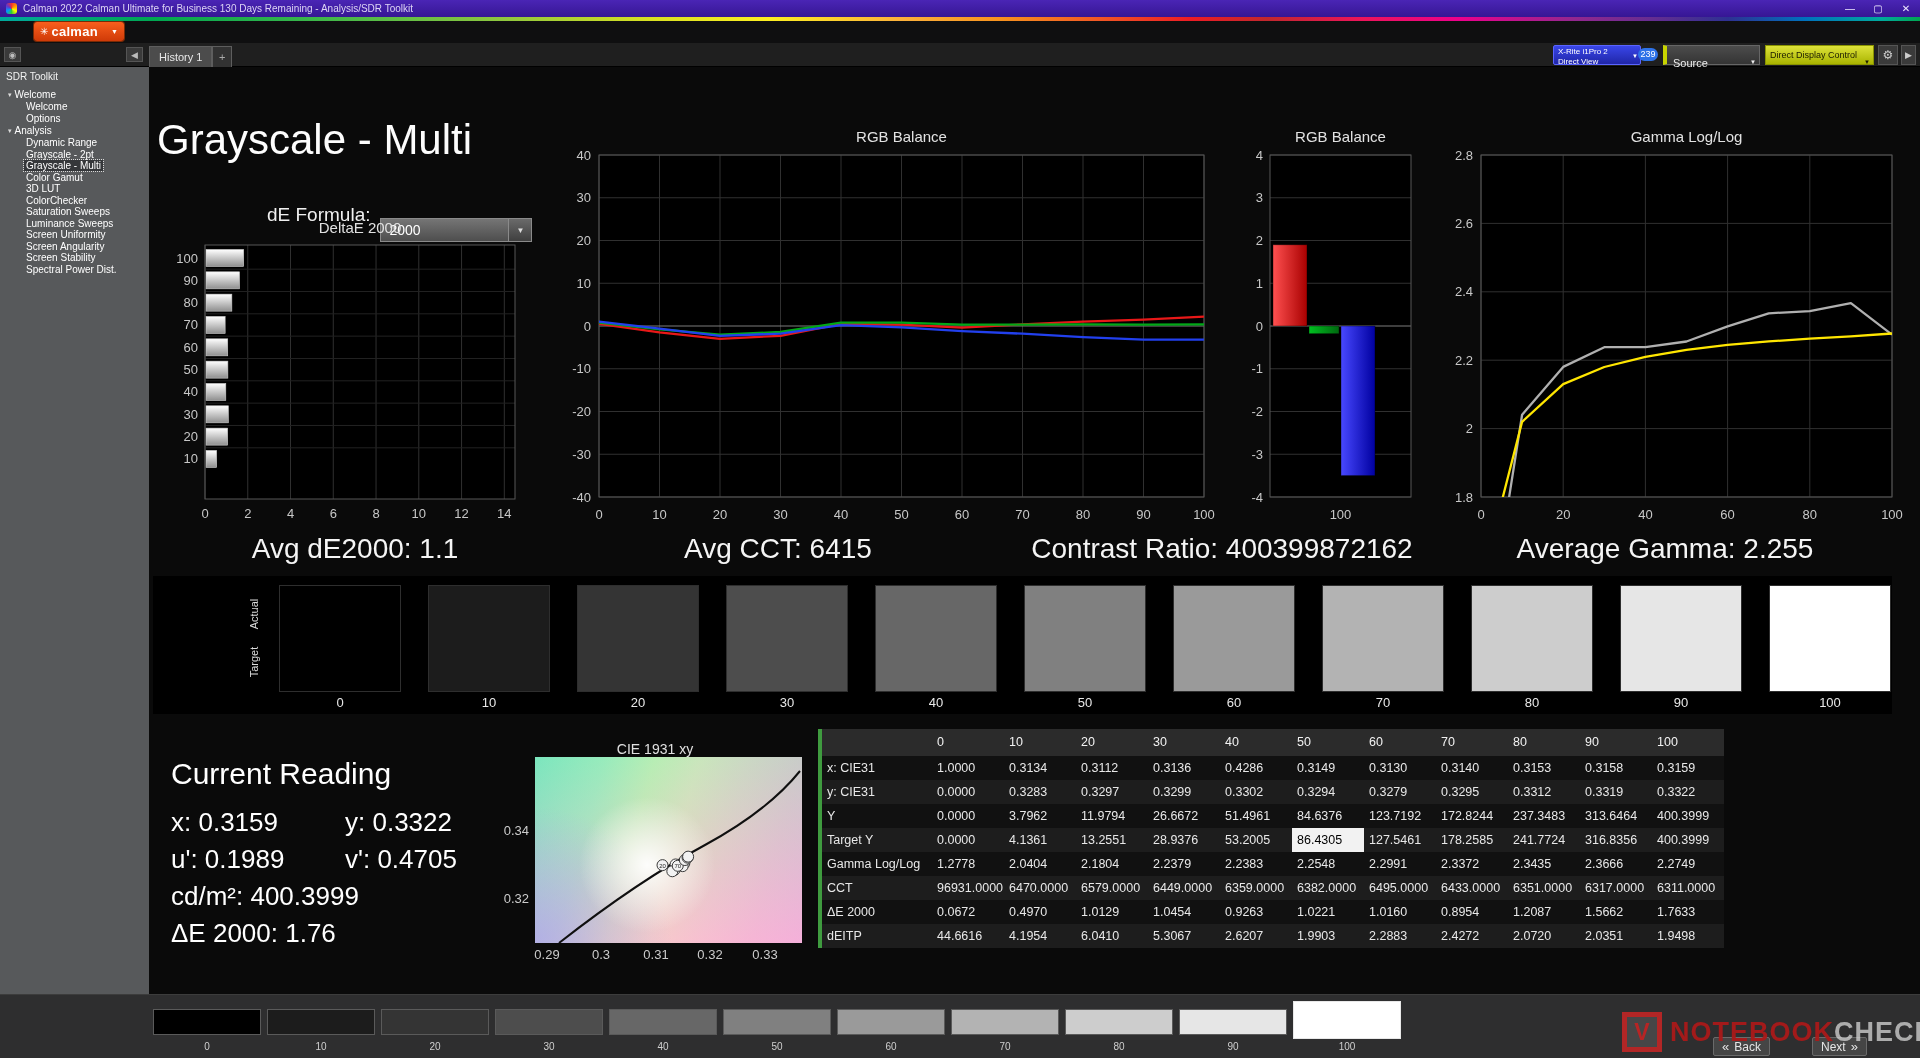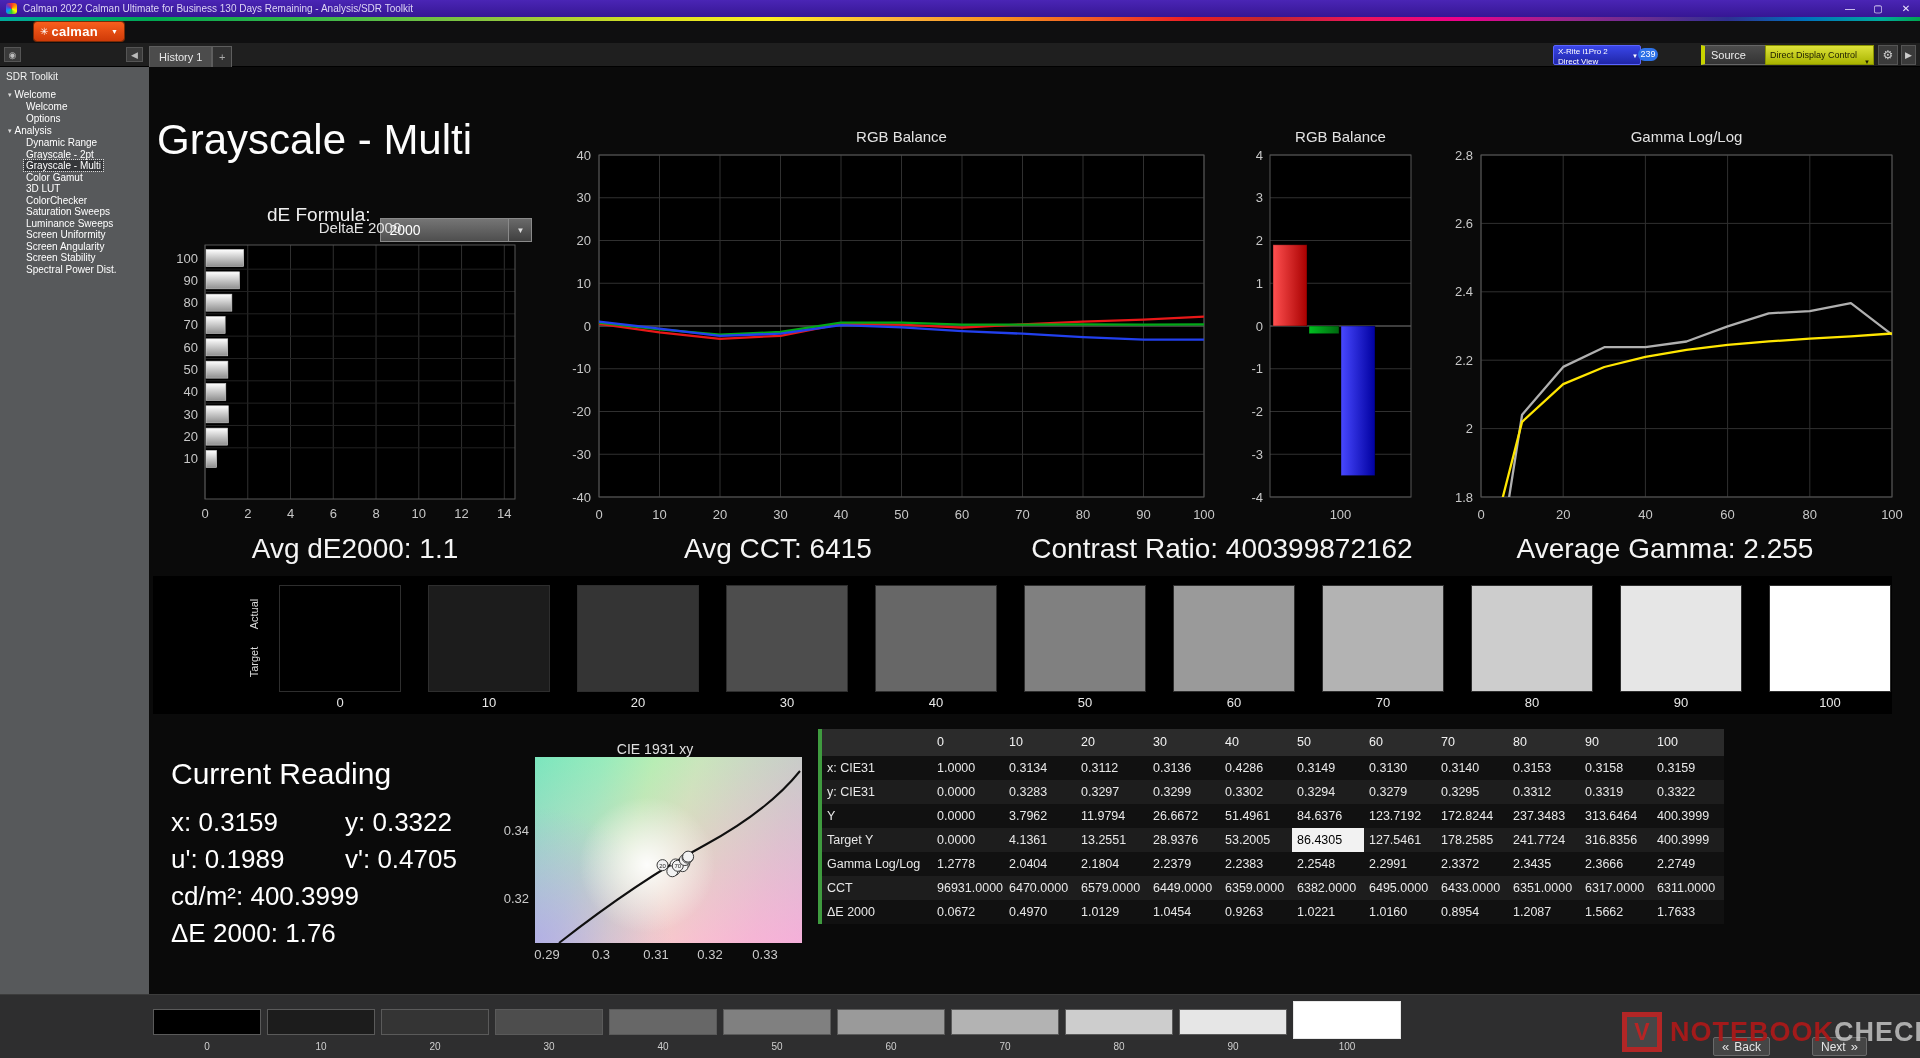--- a/index.html
+++ b/index.html
@@ -42,21 +42,21 @@
   .tab.active{left:149px;text-align:right;}
   .tab.stub{left:212px;background:#323232;color:#aaa;padding:0 6px;}
   .meter-btn{position:absolute;left:1553px;top:2px;width:88px;height:20px;border-radius:2px;
     background:linear-gradient(#3946e8,#2026a8);border:1px solid #5a64ff;color:#fff;font-size:8px;line-height:1.2;
     padding:1px 10px 1px 4px;box-sizing:border-box;cursor:pointer;}
   .meter-btn .dd{position:absolute;right:2px;top:7px;font-size:6px;}
   .badge{position:absolute;left:1638px;top:5px;width:20px;height:13px;background:#2e72e8;border-radius:7px;
     color:#fff;font-size:9px;line-height:13px;text-align:center;}
   .source-dd{position:absolute;left:1663px;top:2px;width:97px;height:20px;
     background:linear-gradient(#4c4c4c,#343434);border:1px solid #666;border-left:4px solid #c8d400;
-    color:#eee;font-size:11px;line-height:18px;padding:0 14px 0 6px;box-sizing:border-box;cursor:pointer;margin-left:38px;}
+    color:#eee;font-size:11px;line-height:18px;padding:8px 14px 0 6px;box-sizing:border-box;cursor:pointer;}
   .source-dd .dd,.ddc-btn .dd{position:absolute;right:3px;top:7px;font-size:6px;}
   .ddc-btn{position:absolute;left:1765px;top:2px;width:109px;height:20px;
     background:linear-gradient(#dde23a,#a9b400);border:1px solid #8a9400;color:#1c1c00;font-size:9px;
     line-height:18px;padding:0 12px 0 4px;white-space:nowrap;overflow:hidden;box-sizing:border-box;cursor:pointer;}
   .gear-btn{position:absolute;left:1878px;top:2px;width:20px;height:20px;background:#3a3a3a;border:1px solid #555;
     color:#ccc;font-size:12px;line-height:18px;text-align:center;box-sizing:border-box;cursor:pointer;}
   .fwd-btn{position:absolute;left:1901px;top:2px;width:15px;height:20px;background:#3a3a3a;border:1px solid #555;
     color:#ccc;font-size:9px;line-height:18px;text-align:center;box-sizing:border-box;cursor:pointer;}
 
   
@@ -593,20 +593,34 @@
           <div class="td">1.0129</div>
           <div class="td">1.0454</div>
           <div class="td">0.9263</div>
           <div class="td">1.0221</div>
           <div class="td">1.0160</div>
           <div class="td">0.8954</div>
           <div class="td">1.2087</div>
           <div class="td">1.5662</div>
           <div class="td">1.7633</div>
         </div>
+        <div class="tr odd">
+          <div class="td label">dEITP</div>
+          <div class="td">44.6616</div>
+          <div class="td">4.1954</div>
+          <div class="td">6.0410</div>
+          <div class="td">5.3067</div>
+          <div class="td">2.6207</div>
+          <div class="td">1.9903</div>
+          <div class="td">2.2883</div>
+          <div class="td">2.4272</div>
+          <div class="td">2.0720</div>
+          <div class="td">2.0351</div>
+          <div class="td">1.9498</div>
+        </div>
       </div>
   </div>
 
   <div class="bottombar">
     <div class="thumbs">
         <div class="thumb" style="left: 0px; background: rgb(0, 0, 0);"></div>
         <div class="thumb-label" style="left: 0px;">0</div>
         <div class="thumb" style="left: 114px; background: rgb(28, 28, 28);"></div>
         <div class="thumb-label" style="left: 114px;">10</div>
         <div class="thumb" style="left: 228px; background: rgb(52, 52, 52);"></div>

